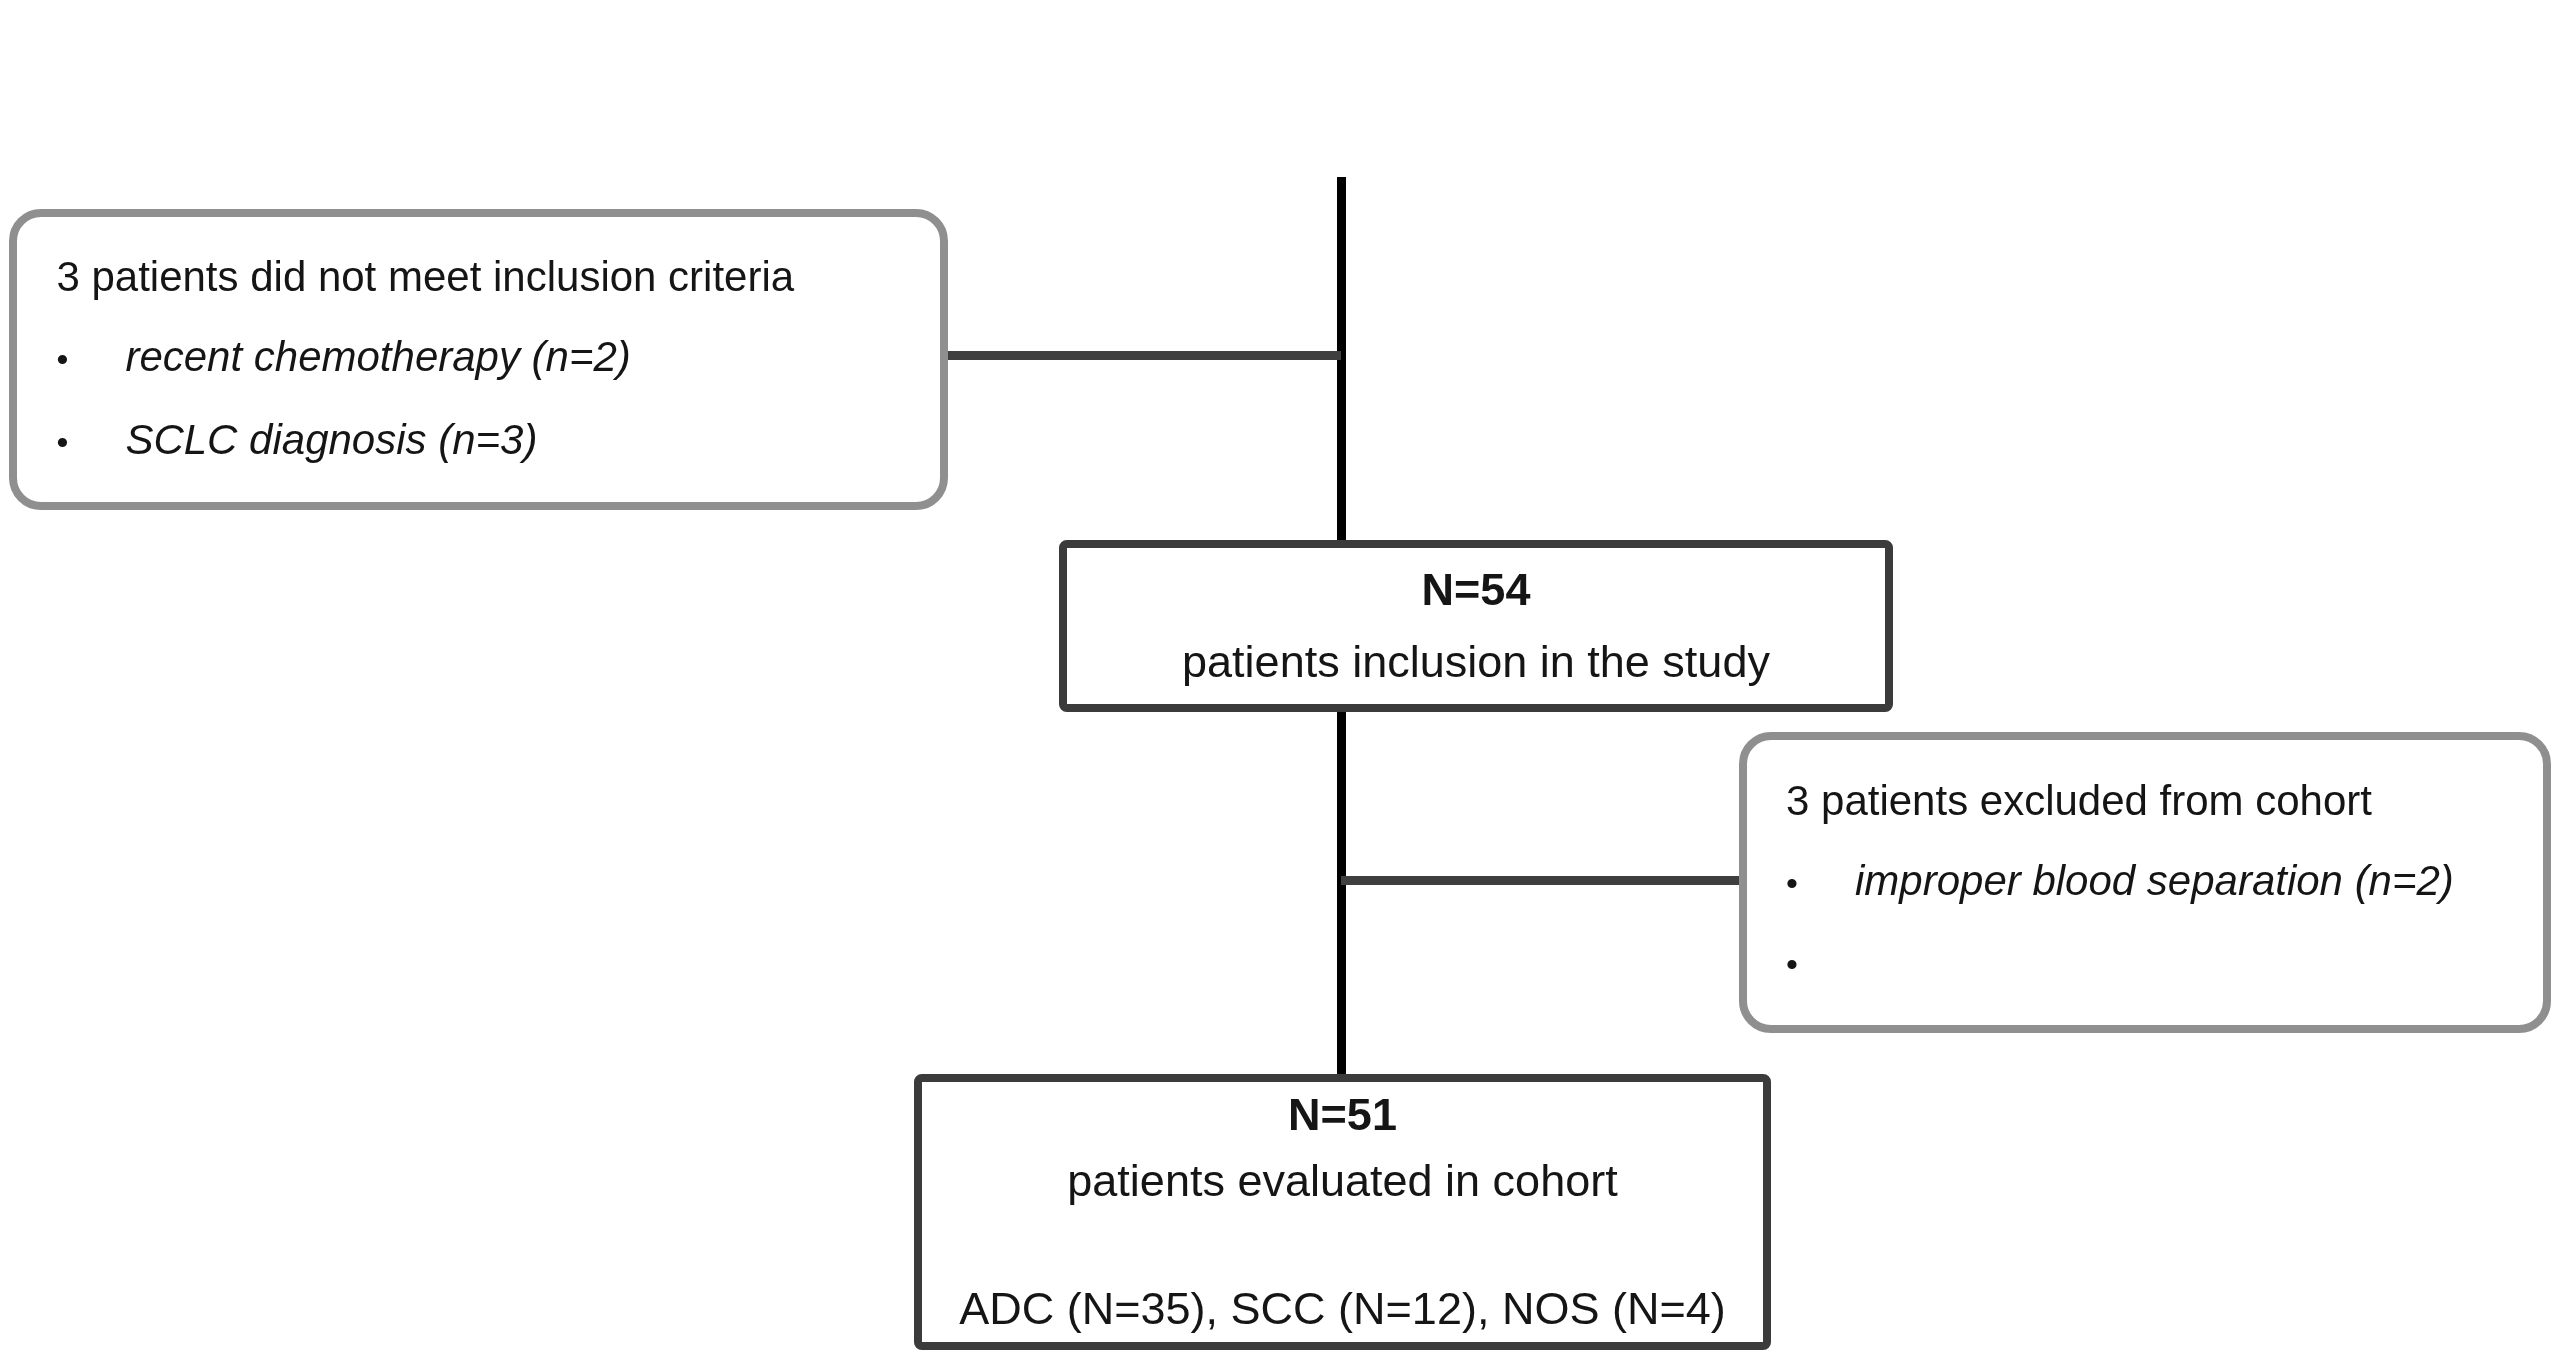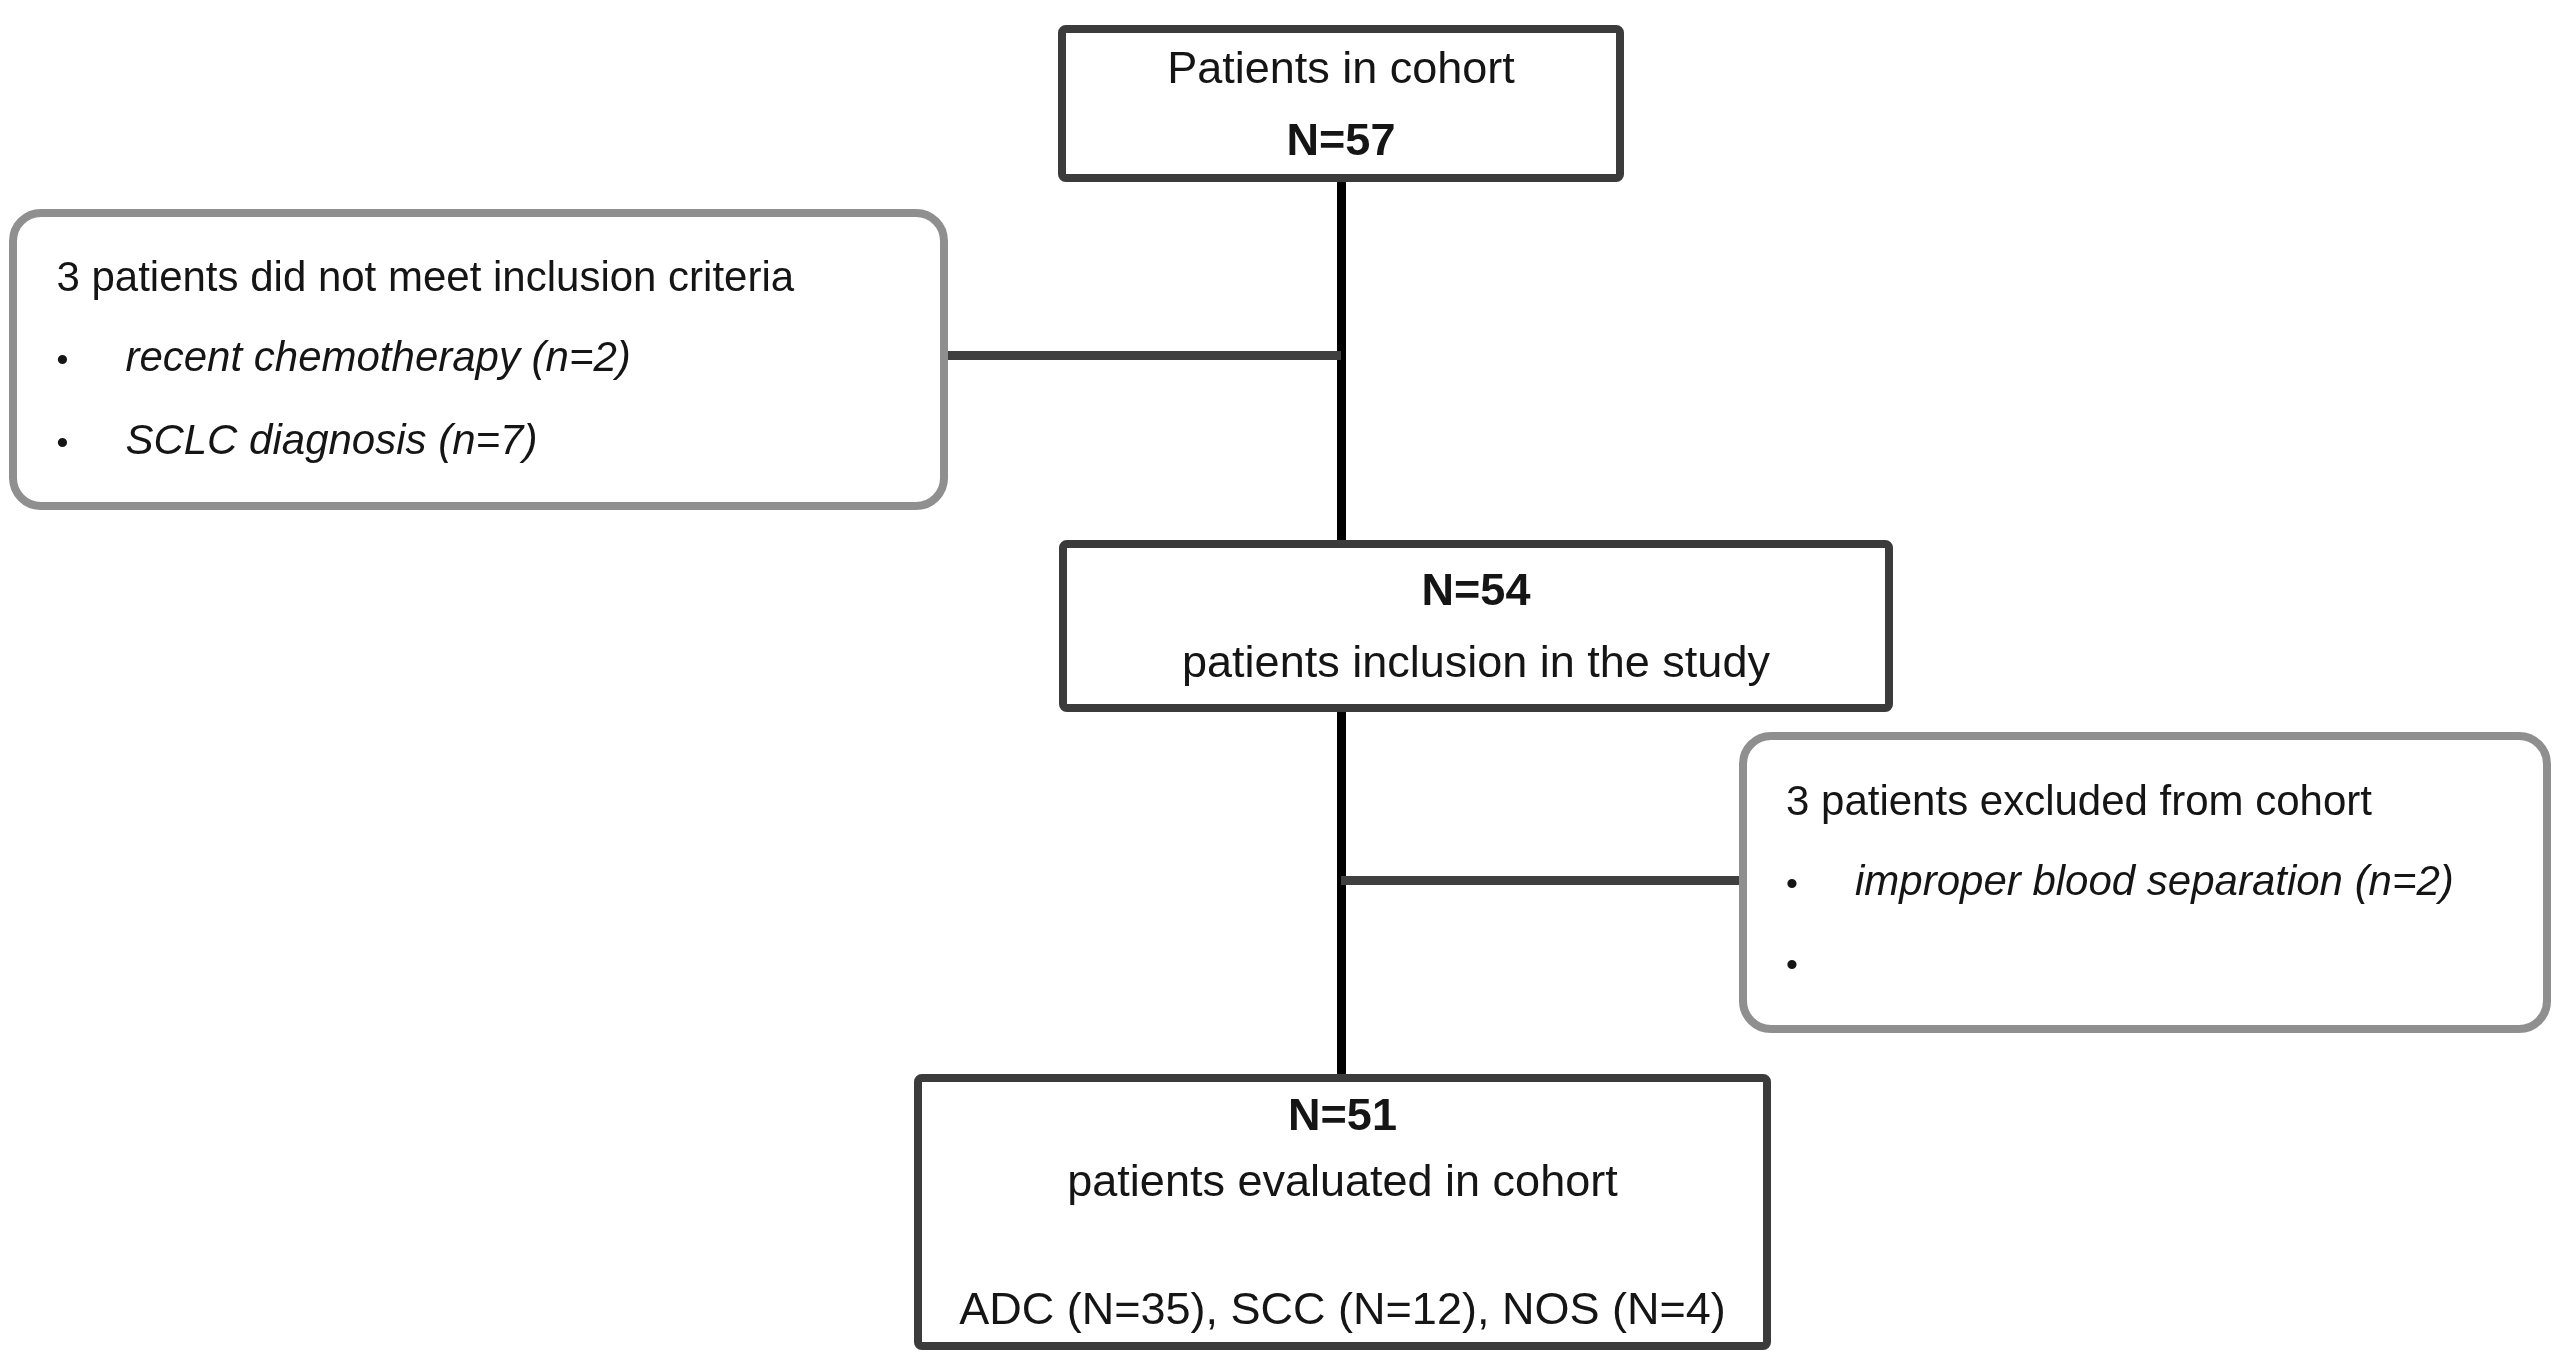--- a/index.html
+++ b/index.html
@@ -109,34 +109,30 @@
 </head>
 <body>
 
 <div class="diagram">
 
   <div class="connector v" id="vseg-top"></div>
   <div class="connector v" id="vseg-bottom"></div>
   <div class="connector h" id="hconn-left"></div>
   <div class="connector h" id="hconn-right"></div>
 
-  <div class="box dark centered" id="box-cohort">
-    <div class="line">Patients in cohort</div>
-    <div class="line bold">N=57</div>
-  </div>
 
   <div class="box gray listbox" id="box-notmet">
     <div class="heading">3 patients did not meet inclusion criteria</div>
     <div class="bullet-row">
       <span class="bullet">•</span>
       <span class="btext">recent chemotherapy (n=2)</span>
     </div>
     <div class="bullet-row">
       <span class="bullet">•</span>
-      <span class="btext">SCLC diagnosis (n=7)</span>
+      <span class="btext">SCLC diagnosis (n=3)</span>
     </div>
   </div>
 
   <div class="box dark centered" id="box-included">
     <div class="line bold">N=54</div>
     <div class="line">patients inclusion in the study</div>
   </div>
 
   <div class="box gray listbox" id="box-excluded">
     <div class="heading">3 patients excluded from cohort</div>

